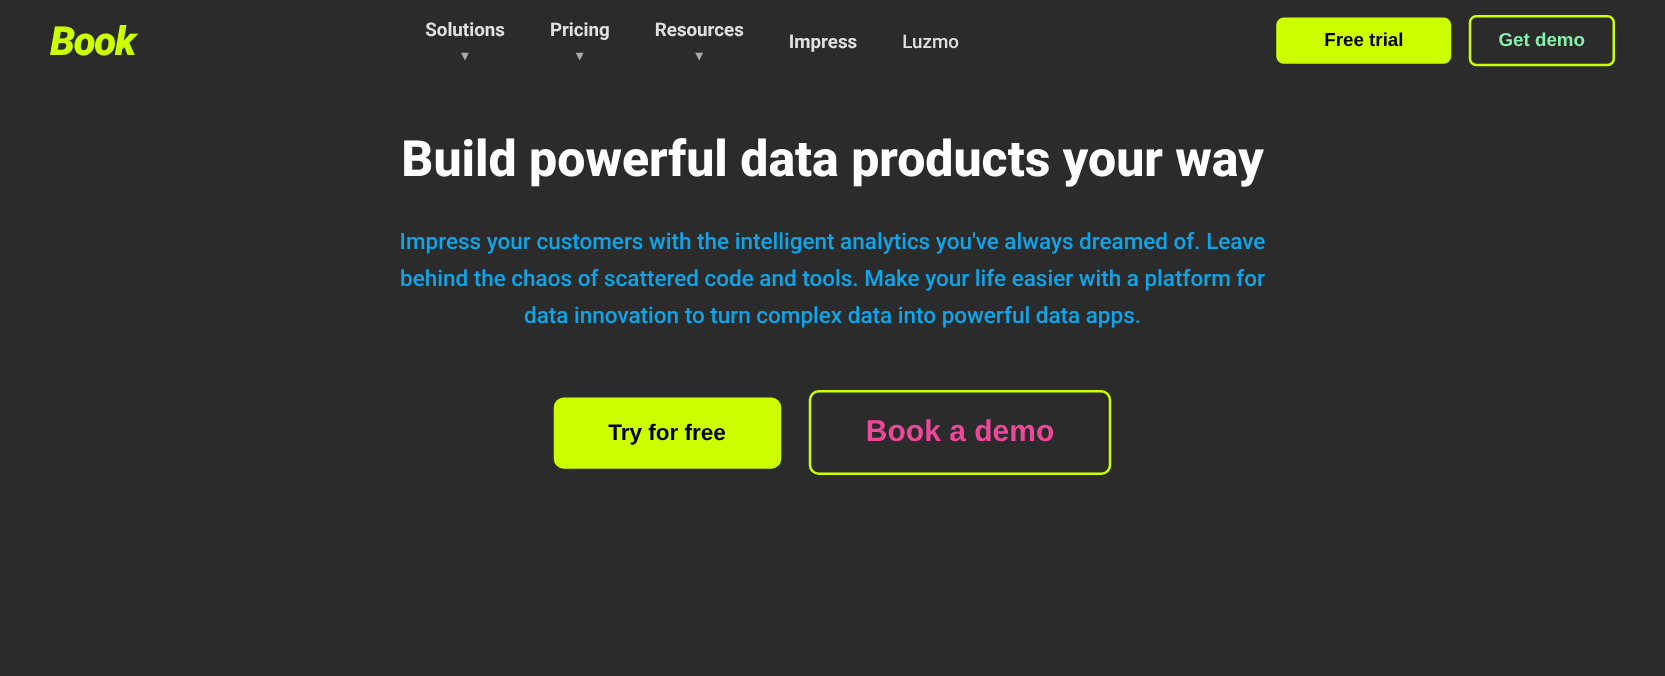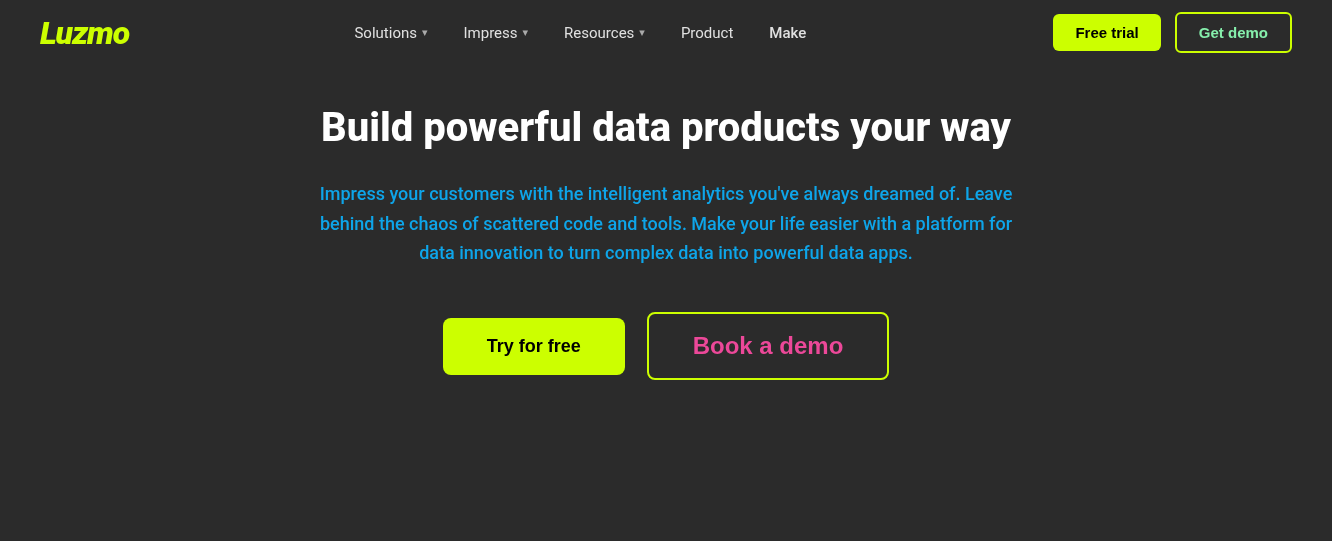--- a/index.html
+++ b/index.html
@@ -36,44 +36,45 @@
 
     .nav-links {
       display: flex;
       align-items: center;
       gap: 36px;
     }
 
     .nav-link {
       color: #e0e0e0;
       font-size: 15px;
-      font-weight: 400;
+      font-weight: 700;
       cursor: pointer;
       display: flex;
       align-items: center;
       gap: 5px;
       text-decoration: none;
+      flex-direction: column;
     }
 
     .nav-link .chevron {
       font-size: 11px;
       color: #aaa;
     }
 
     .nav-actions {
       display: flex;
       align-items: center;
       gap: 14px;
     }
 
     .btn-free-trial {
       background-color: #ccff00;
       color: #000;
       border: none;
-      padding: 10px 22px;
+      padding: 10px 38px;
       font-size: 15px;
       font-weight: 700;
       border-radius: 6px;
       cursor: pointer;
       margin-left: 22px;
     }
 
     .btn-get-demo {
       background-color: transparent;
       color: #86efac;
@@ -146,39 +147,39 @@
       font-size: 24px;
       font-weight: 700;
       border-radius: 8px;
       cursor: pointer;
     }
   </style>
 </head>
 <body>
 
 <nav class="navbar">
-  <span class="logo">Luzmo</span>
+  <span class="logo">Book</span>
 
   <div class="nav-links">
     <a class="nav-link">
       <span>Solutions</span>
       <span class="chevron">▾</span>
     </a>
     <a class="nav-link">
-      <span>Impress</span>
+      <span>Pricing</span>
       <span class="chevron">▾</span>
     </a>
     <a class="nav-link">
       <span>Resources</span>
       <span class="chevron">▾</span>
     </a>
     <a class="nav-link">
-      <span>Product</span>
+      <span>Impress</span>
     </a>
-    <a class="nav-login">Make</a>
+    <a class="nav-login">Luzmo</a>
   </div>
 
   <div class="nav-actions">
     <button class="btn-free-trial">Free trial</button>
     <button class="btn-get-demo">Get demo</button>
   </div>
 </nav>
 
 <section class="hero">
   <h1 class="hero-title">Build powerful data products your way</h1>

